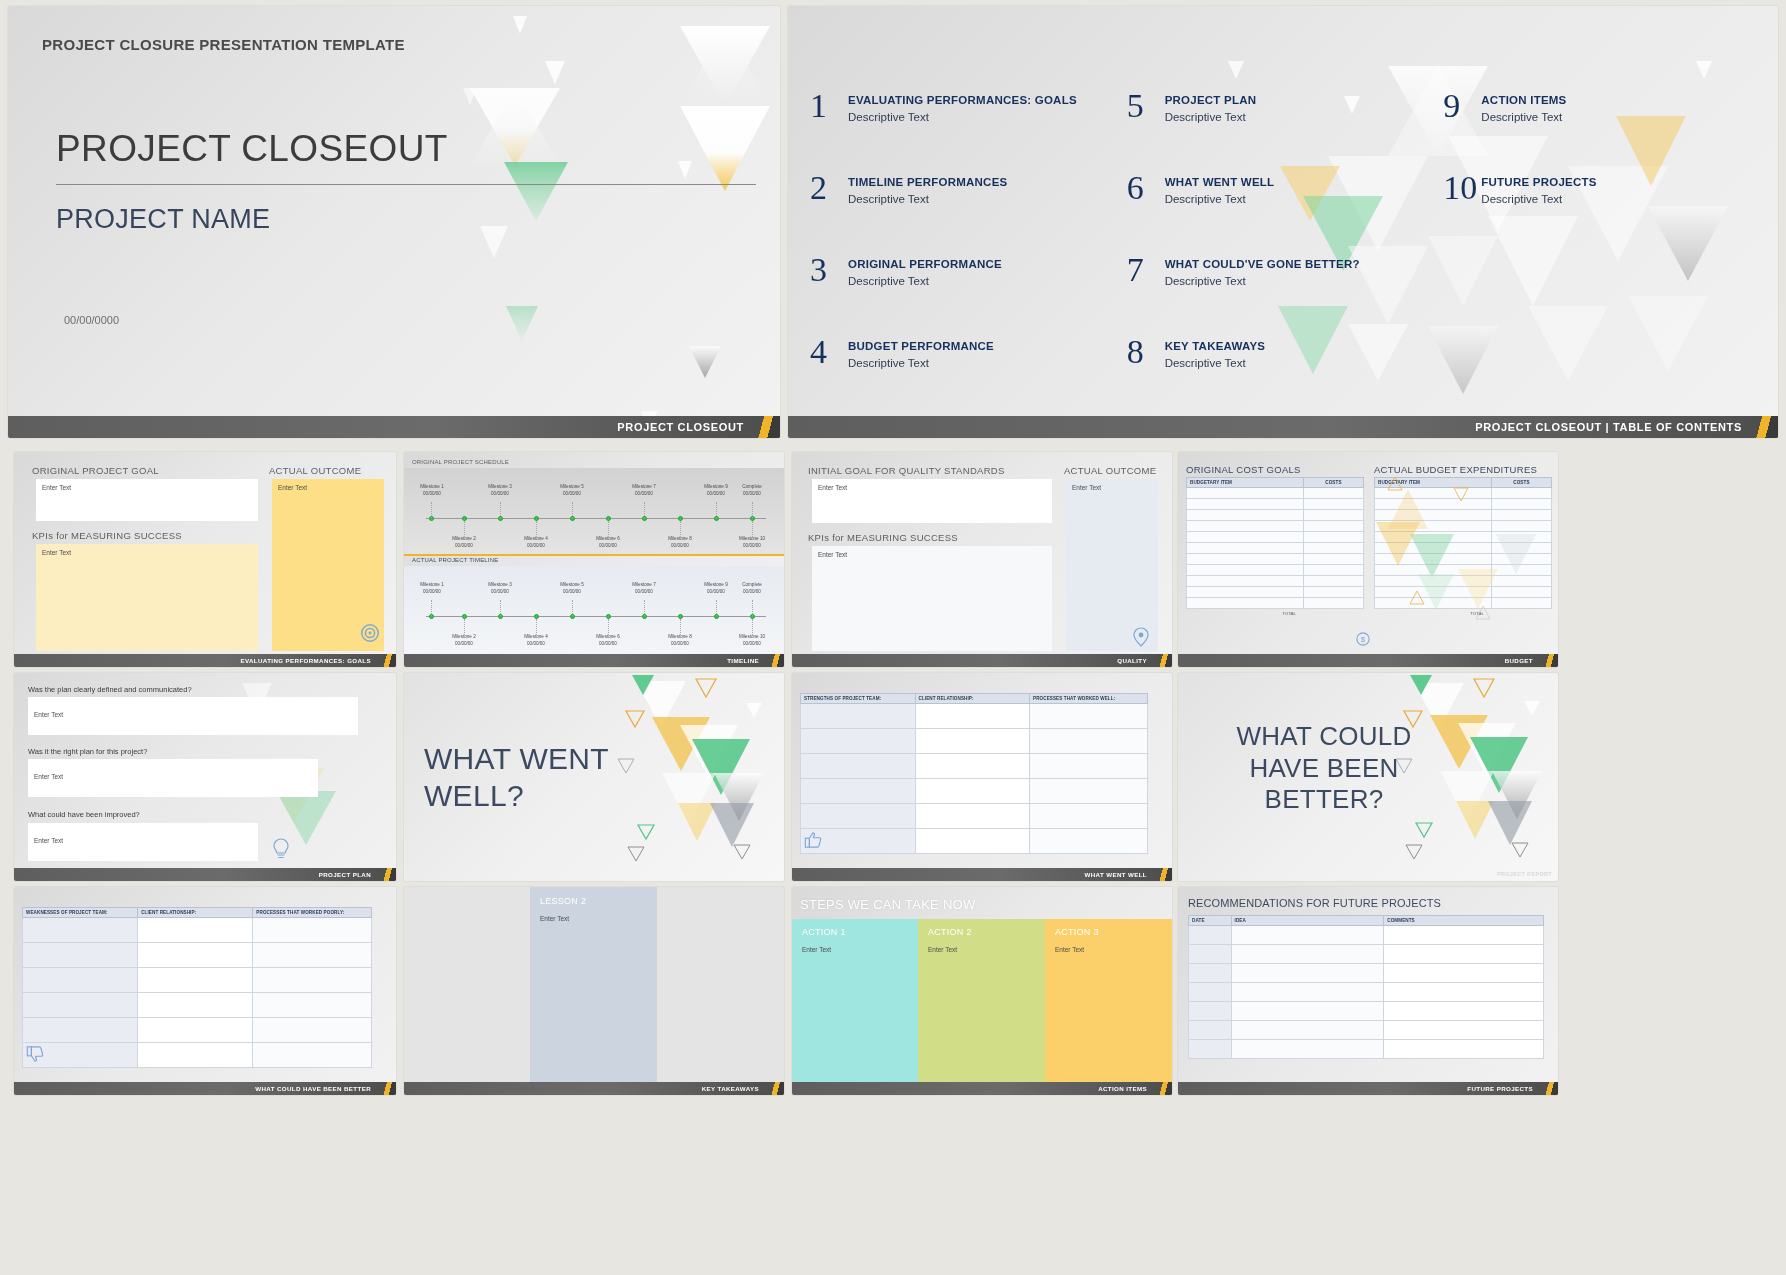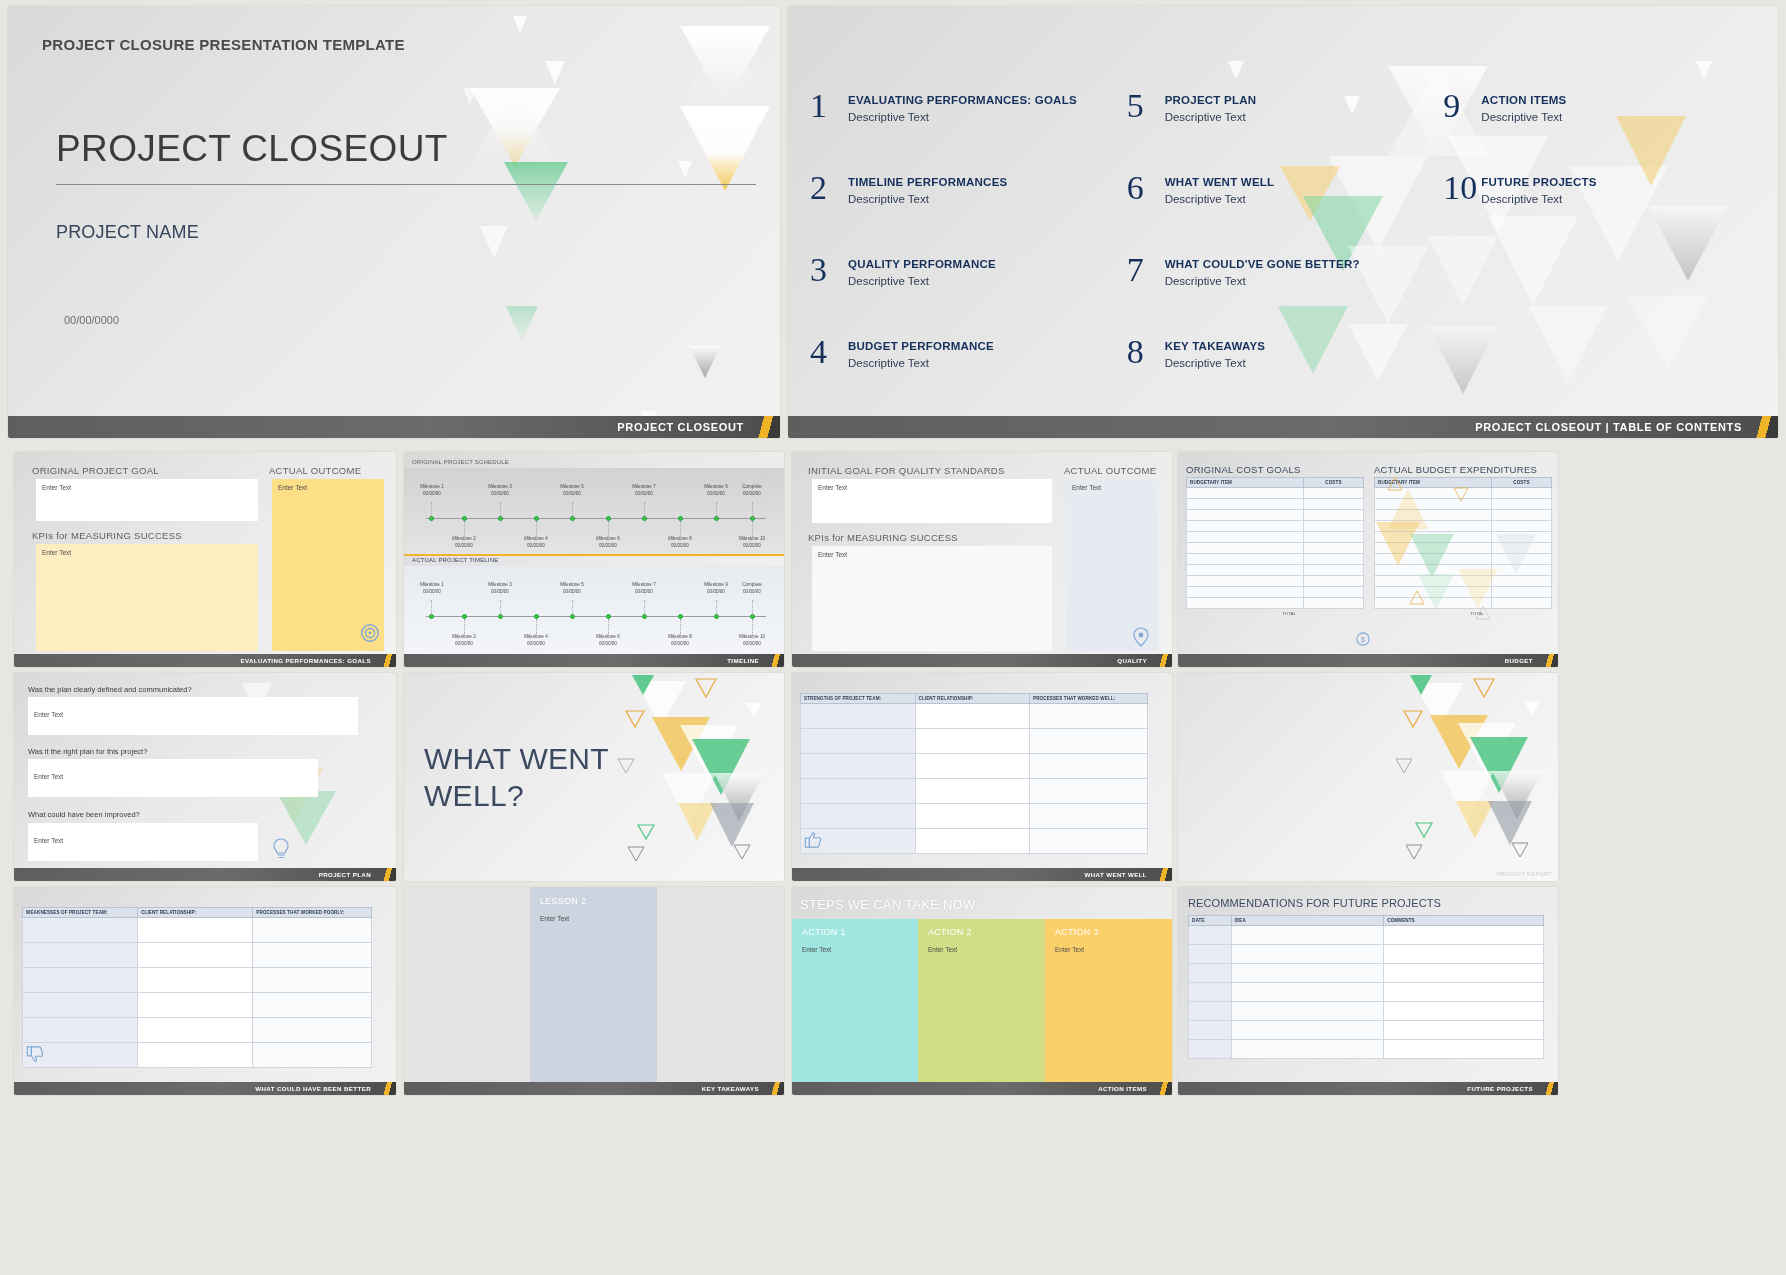--- a/index.html
+++ b/index.html
@@ -40,22 +40,22 @@
   .title-kicker {
     position: absolute; left: 34px; top: 30px;
     font-size: 15px; font-weight: 700; color: #4a4a4a; letter-spacing: .02em;
   }
   .title-main {
     position: absolute; left: 48px; top: 122px;
     font-size: 37px; color: #3c3c3c; letter-spacing: .01em; font-weight: 400;
   }
   .title-rule { position: absolute; left: 48px; top: 178px; width: 700px; height: 1px; background: #8a8a8a; }
   .title-sub {
-    position: absolute; left: 48px; top: 216px;
-    font-size: 18px; color: #36455c; letter-spacing: .01em; font-weight: 400;
+    position: absolute; left: 48px; top: 198px;
+    font-size: 27px; color: #36455c; letter-spacing: .01em; font-weight: 400;
   }
   .title-date { position: absolute; left: 56px; top: 308px; font-size: 11px; color: #6d6d6d; }
   .logo-circle {
     position: absolute; left: 505px; top: 215px; width: 210px; height: 185px;
     border-radius: 50%; background: rgba(255,255,255,.74);
     display: flex; flex-direction: column; align-items: center; justify-content: center;
     color: #6f6f6f; font-size: 42px; line-height: 1.08; letter-spacing: .01em;
   }
 
   
@@ -223,21 +223,21 @@
           <div class="toc-num">10</div>
           <div class="toc-body">
             <div class="toc-label">FUTURE PROJECTS</div>
             <div class="toc-desc">Descriptive Text</div>
           </div>
         </div>
 
       <div class="toc-item">
           <div class="toc-num">3</div>
           <div class="toc-body">
-            <div class="toc-label">QUALITY PERFORMANCE</div>
+            <div class="toc-label">ORIGINAL PERFORMANCE</div>
             <div class="toc-desc">Descriptive Text</div>
           </div>
         </div>
       <div class="toc-item">
           <div class="toc-num">7</div>
           <div class="toc-body">
             <div class="toc-label">WHAT COULD'VE GONE BETTER?</div>
             <div class="toc-desc">Descriptive Text</div>
           </div>
         </div>
@@ -647,20 +647,25 @@
       <polygon points="310,128 354,128 332,172" fill="#9aa2ab" opacity=".65"></polygon>
       <polygon points="232,2 254,2 243,22" fill="#4fc584" opacity=".9"></polygon>
       <polygon points="296,6 316,6 306,24" fill="none" stroke="#e8a93b" stroke-width="1.2"></polygon>
       <polygon points="226,38 244,38 235,54" fill="none" stroke="#e8a93b" stroke-width="1.2"></polygon>
       <polygon points="346,28 362,28 354,43" fill="#ffffff" opacity=".8"></polygon>
       <polygon points="218,86 234,86 226,100" fill="none" stroke="#a8b0ba" stroke-width="1"></polygon>
       <polygon points="238,150 254,150 246,164" fill="none" stroke="#4fc584" stroke-width="1.2"></polygon>
       <polygon points="228,172 244,172 236,186" fill="none" stroke="#8e8e8e" stroke-width="1"></polygon>
       <polygon points="334,170 350,170 342,184" fill="none" stroke="#8e8e8e" stroke-width="1"></polygon>
     </svg>
+    <div class="big-q" style="position:absolute;left:16px;top:48px;width:260px;text-align:center;font-size:26px">
+      <span>WHAT COULD</span><br>
+      <span>HAVE BEEN</span><br>
+      <span>BETTER?</span>
+    </div>
     <div style="position:absolute;right:6px;bottom:4px;font-size:5.5px;color:#d8d8d8;letter-spacing:.06em;font-weight:700">PROJECT REPORT</div>
   </div>
 
   <div class="slide" style="left:14px;top:887px;width:382px;height:208px">
     <div style="position:absolute;left:8px;top:20px;width:350px">
       <table class="t">
         <tbody>
             <tr>
           <th style="width:33%">WEAKNESSES OF PROJECT TEAM:</th>
           <th style="width:33%">CLIENT RELATIONSHIP:</th>

